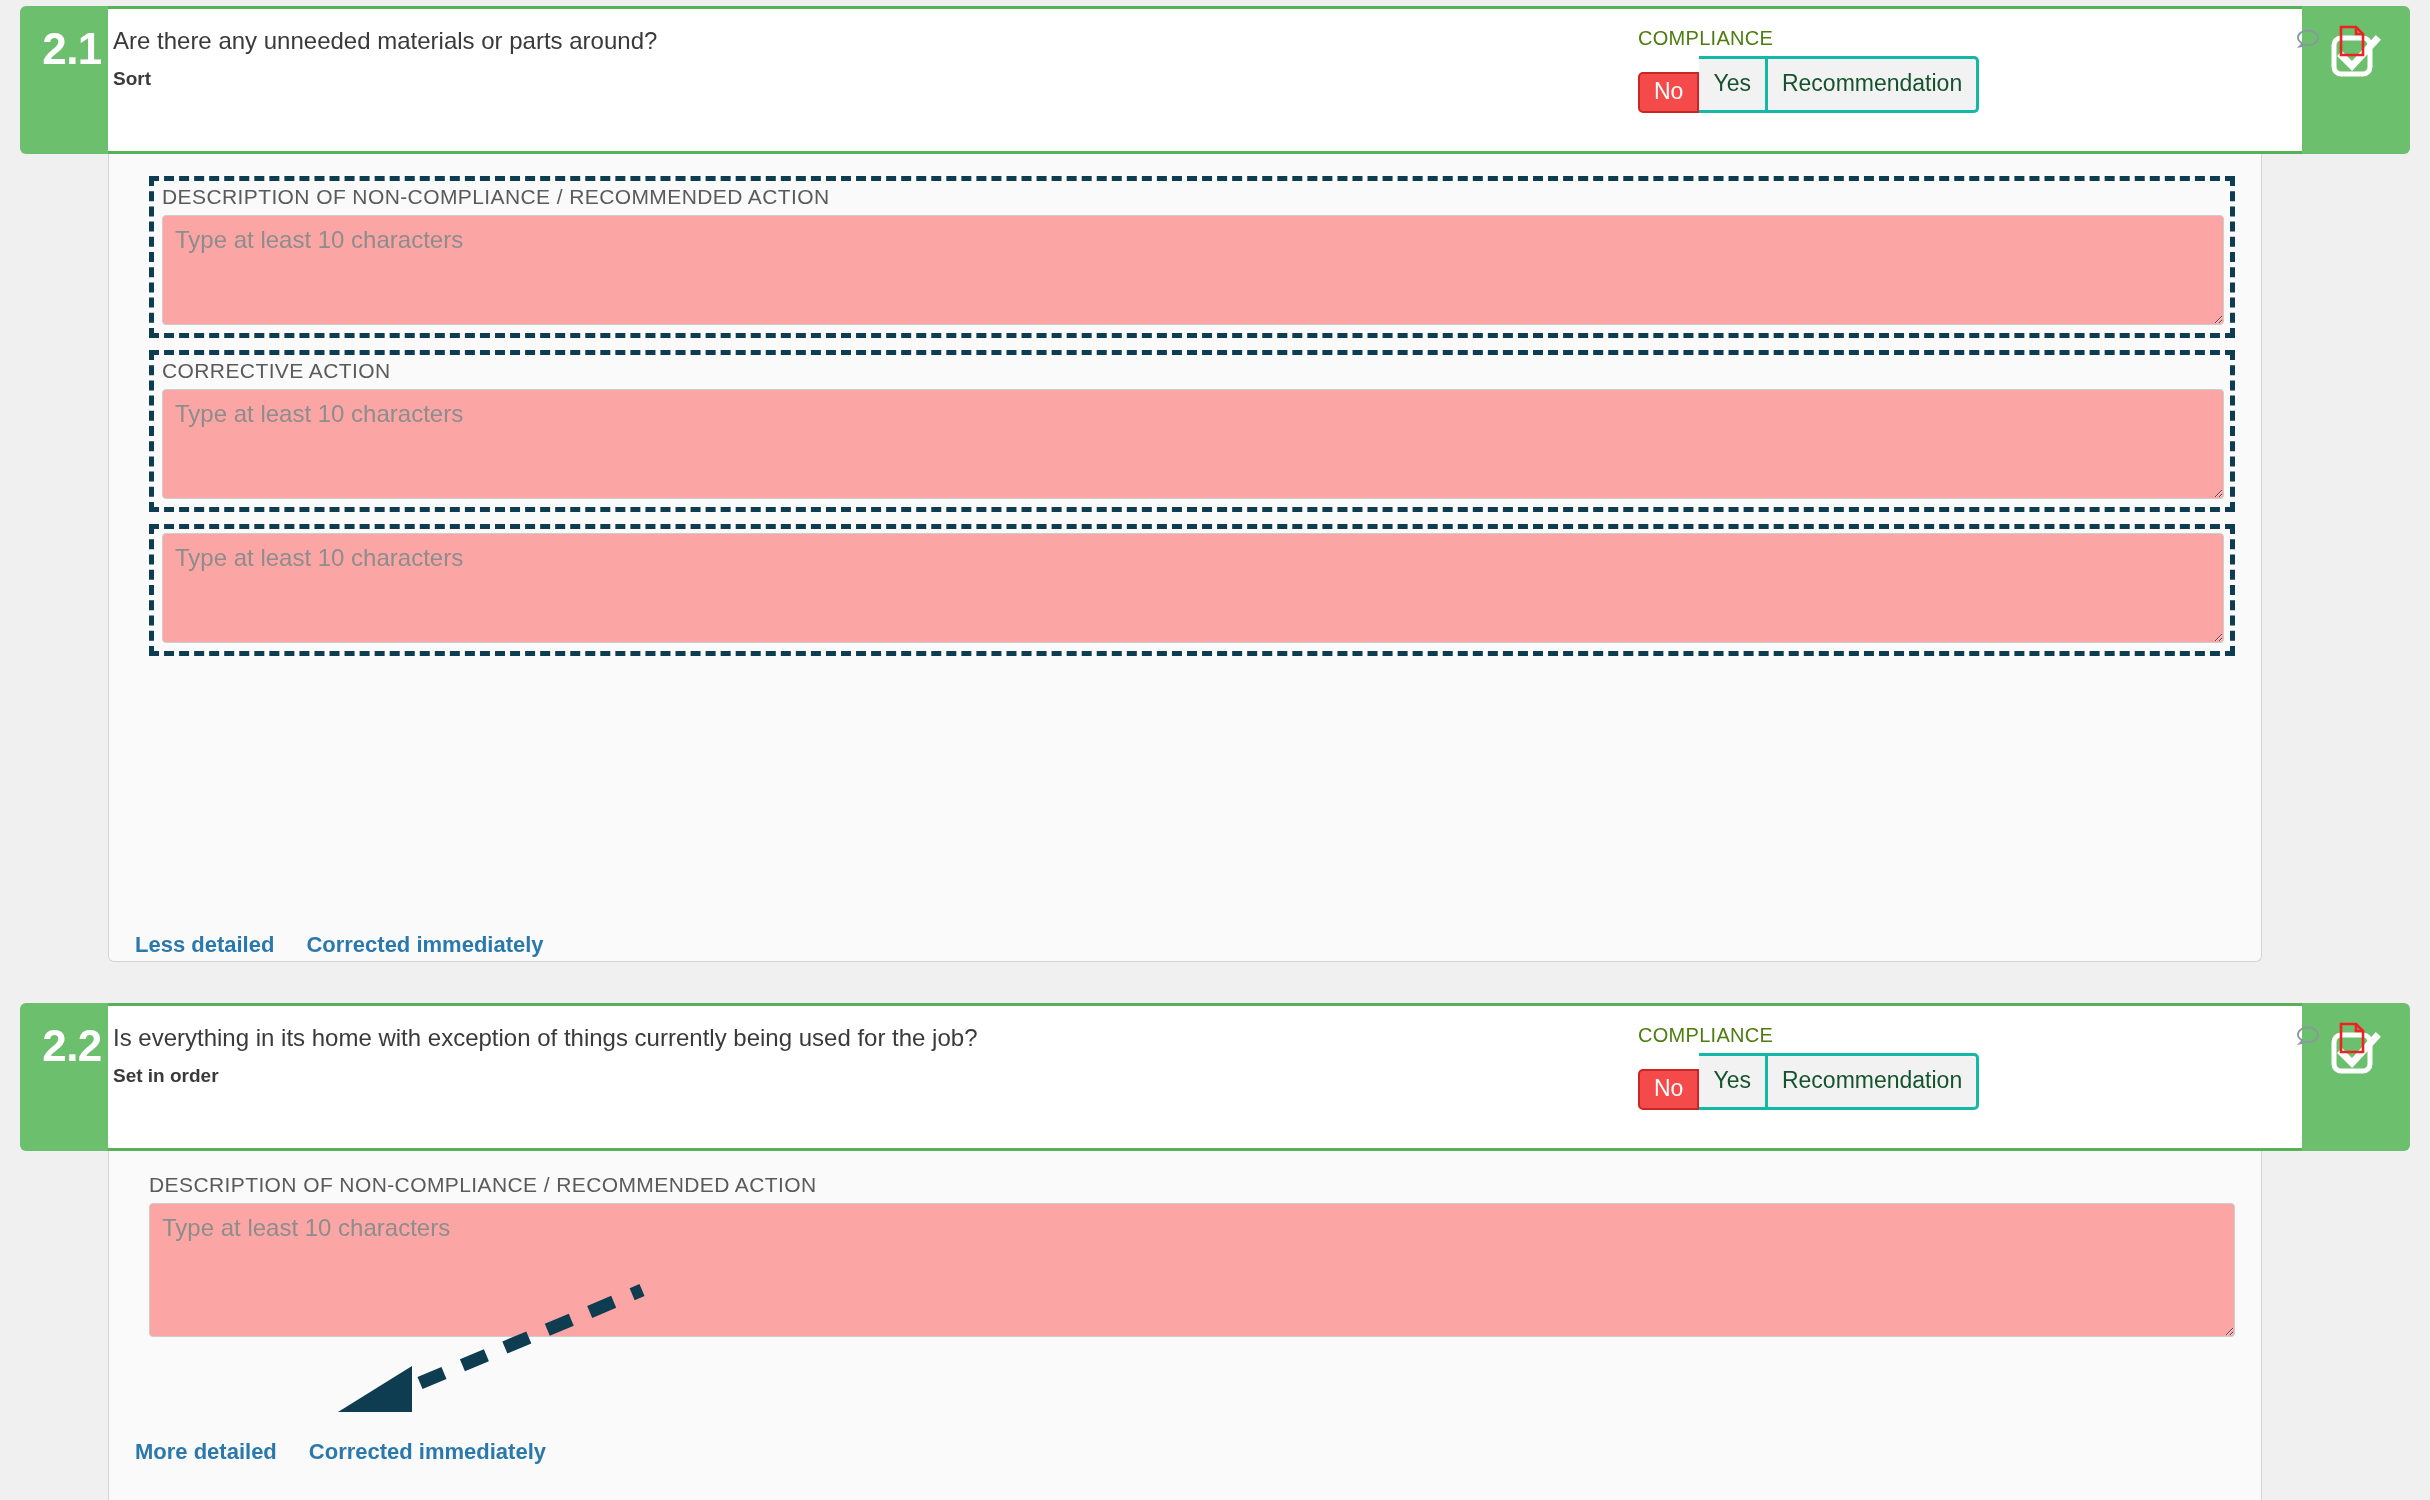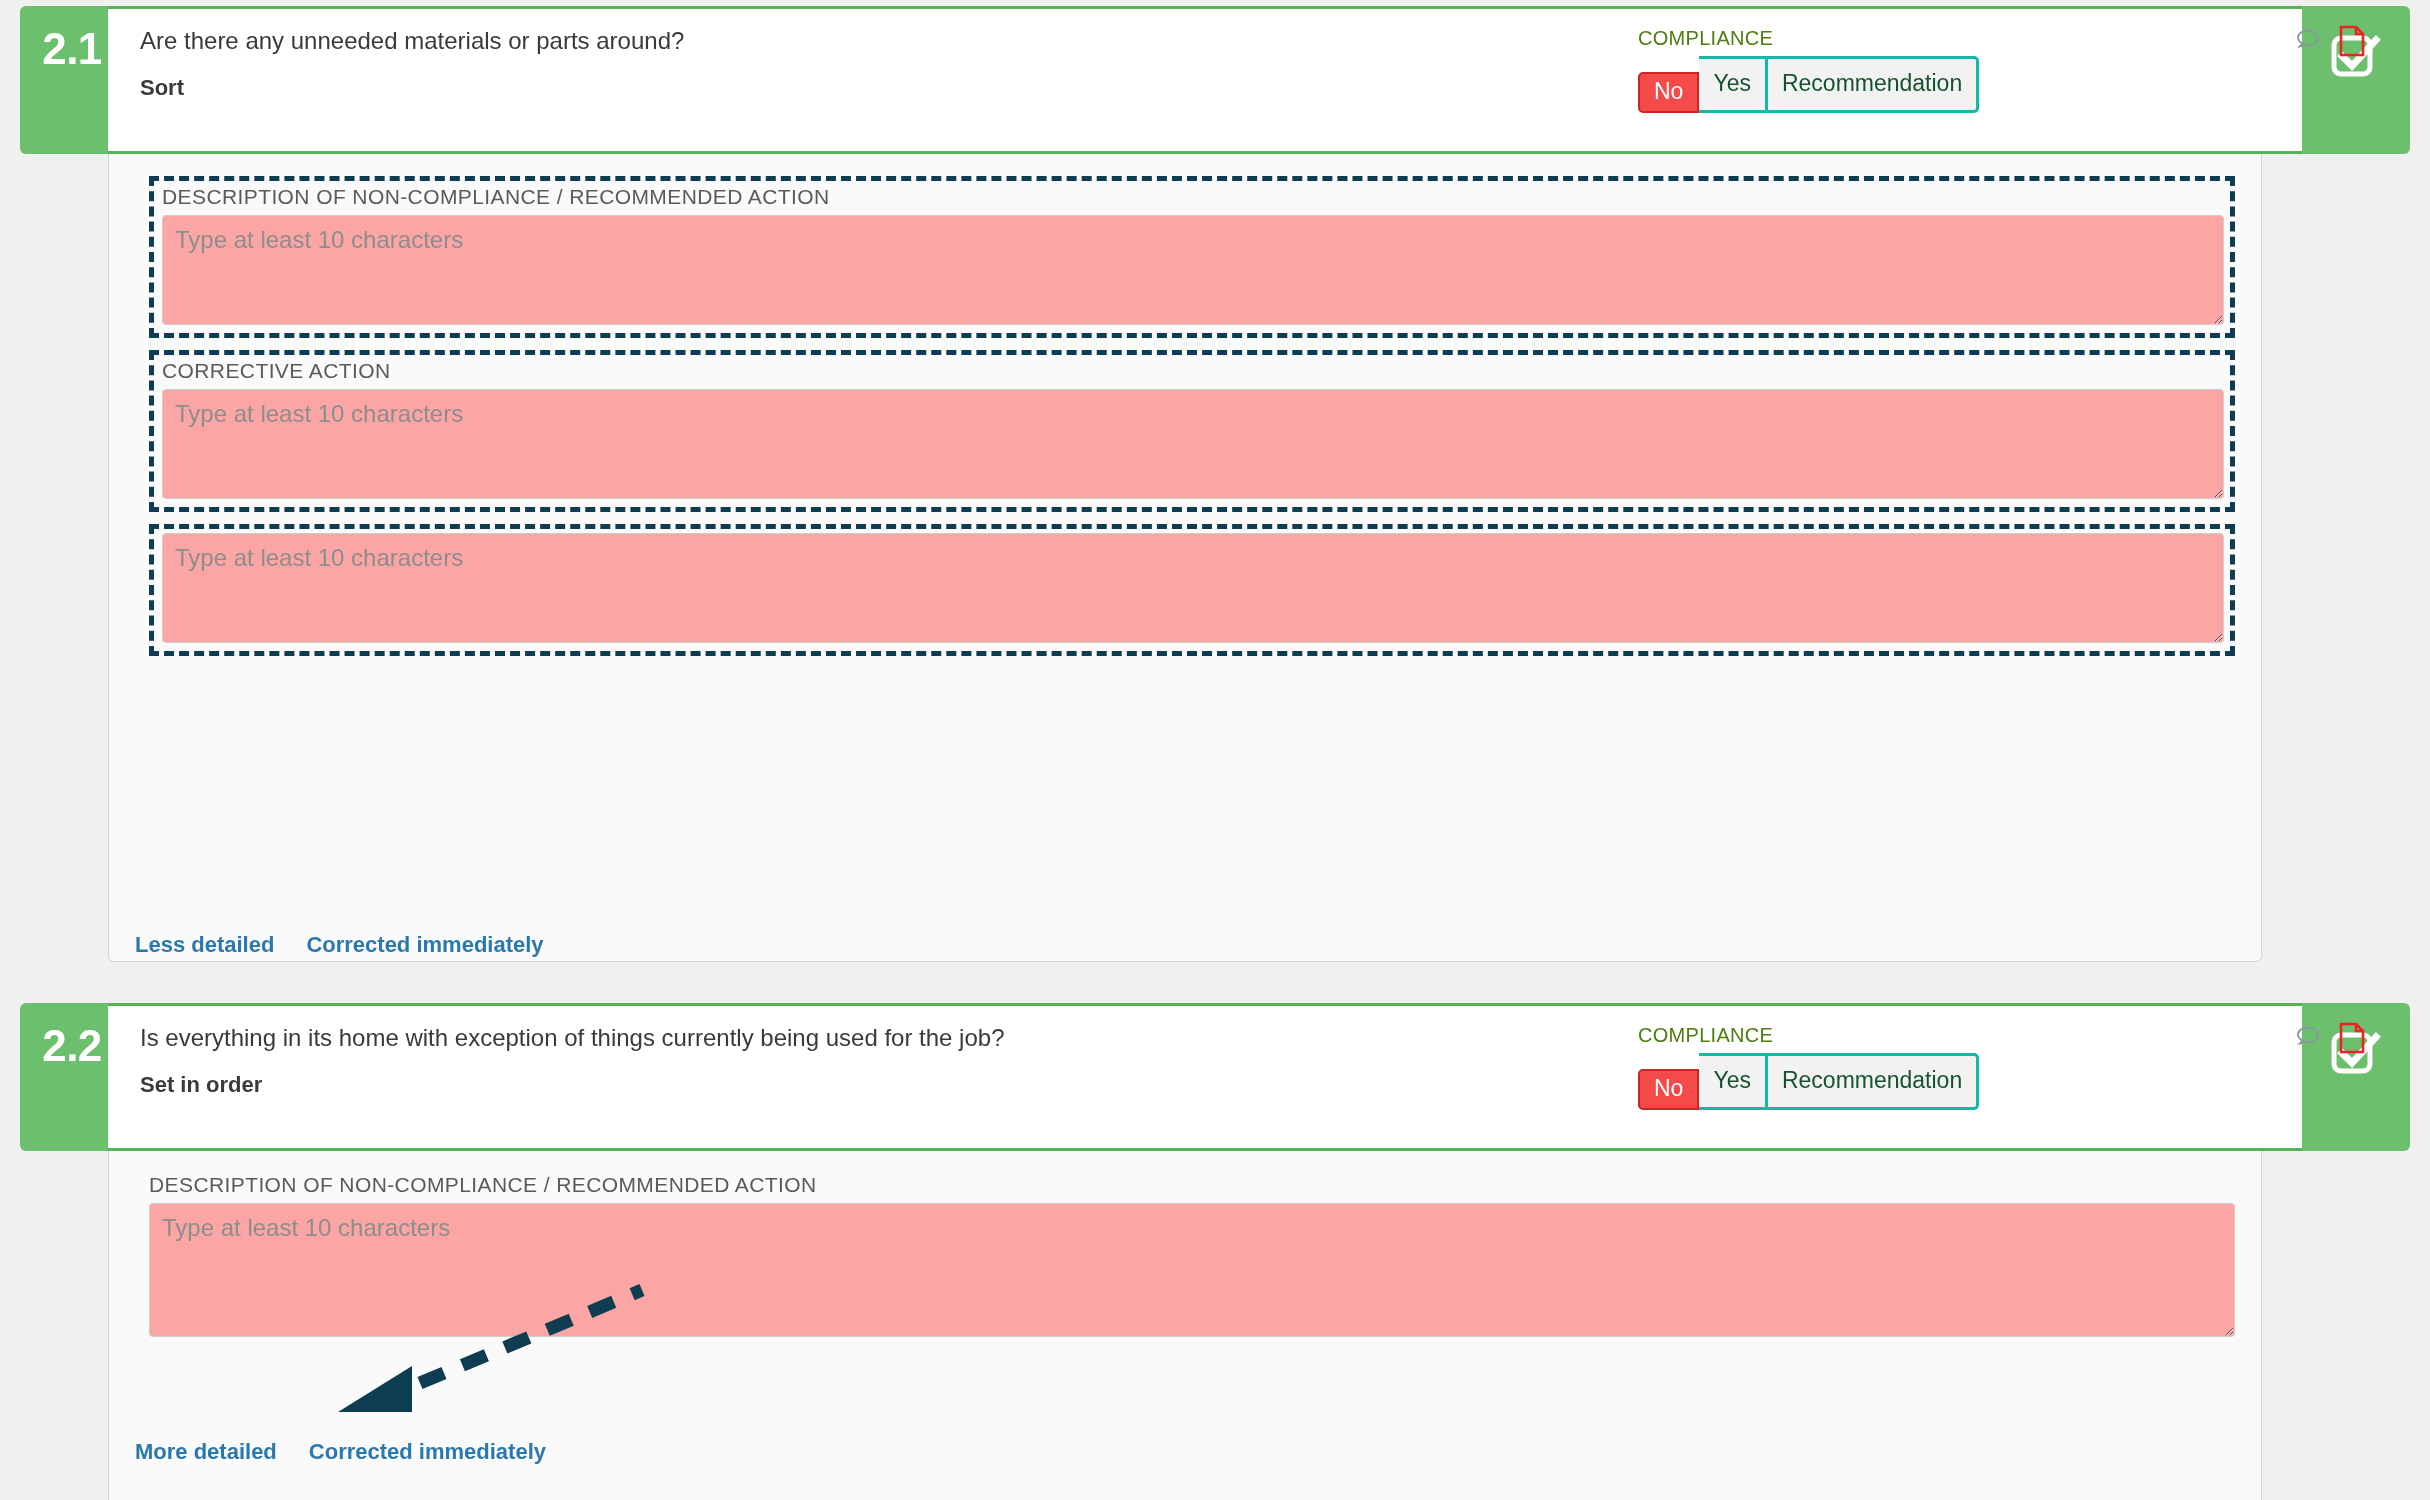--- a/index.html
+++ b/index.html
@@ -38,32 +38,32 @@
     letter-spacing: -0.5px;
     padding-left: 16px;
   }
 
   .qbody {
     flex: 1 1 auto;
     background: #ffffff;
     border-top: 3px solid #57b257;
     border-bottom: 3px solid #57b257;
     position: relative;
-    padding: 19px 0 0 32px;
+    padding: 19px 0 0 5px;
   }
   .qtext {
     font-size: 24px;
     color: #3a3a3a;
     line-height: 1.1;
   }
   .qsub {
-    font-size: 22px;
+    font-size: 19px;
     font-weight: bold;
     color: #3a3a3a;
-    margin-top: 21px;
+    margin-top: 14px;
   }
 
   .compliance {
     position: absolute;
     left: 1530px;
     top: 18px;
   }
   .compliance-label {
     font-size: 20px;
     color: #4d7c0f;

